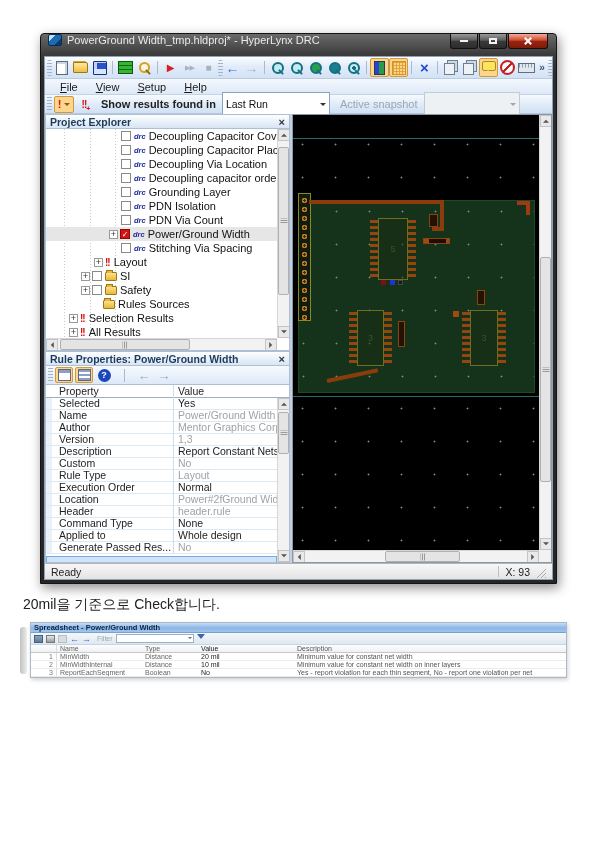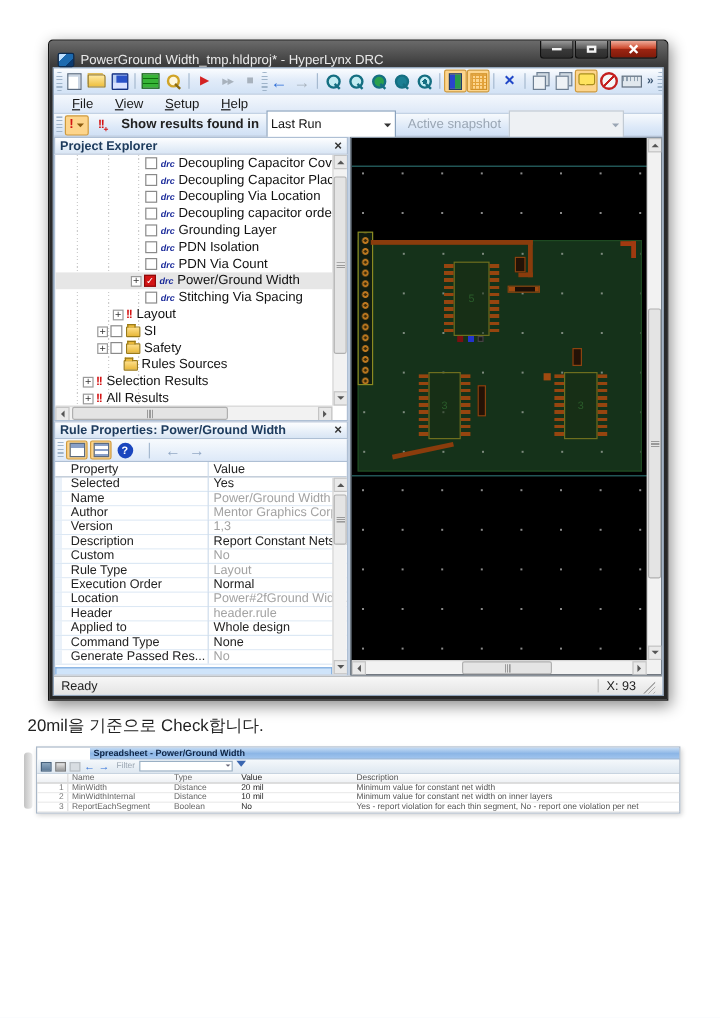--- a/index.html
+++ b/index.html
@@ -4,21 +4,21 @@
 <style>
   * { margin:0; padding:0; box-sizing:border-box; }
   html,body { width:600px; height:848px; background:#fff; font-family:"Liberation Sans","DejaVu Sans",sans-serif; }
   .page { position:relative; width:600px; height:848px; overflow:hidden; background:#fff; }
 
   
   .app-window { position:absolute; left:40px; top:33px; width:517px; height:551px;
     background:linear-gradient(#6a6a6a,#3c3c3c 20px,#2b2b2b 40px,#262626);
     border:1px solid #141414; border-radius:4px 4px 0 0; box-shadow:2px 4px 12px rgba(0,0,0,.45);
     padding:0 3px 3px; }
-  .titlebar { height:22px; display:flex; align-items:flex-end; padding:0 4px; color:#e9e9e9; font-size:11px; }
+  .titlebar { height:22px; display:flex; align-items:flex-start; padding:0 4px; color:#e9e9e9; font-size:11px; }
   .appicon { width:14px; height:12px; margin-right:5px; border-radius:2px;
     background:linear-gradient(135deg,#bfe0ff 0 30%,#1c6ab0 30% 70%,#0a3a70 70%); border:1px solid #0a2a50; }
   .winbtns { position:absolute; top:0; right:8px; display:flex; }
   .wb { height:15px; border:1px solid #101010; border-top:none; border-radius:0 0 3px 3px;
     display:flex; align-items:center; justify-content:center; margin-left:1px; position:relative; }
   .wb.min,.wb.max { width:28px; background:linear-gradient(#9a9a9a,#5c5c5c 45%,#3a3a3a 50%,#2c2c2c); }
   .wb.close { width:40px; background:linear-gradient(#efae9d,#cf4a2e 45%,#9c2512 50%,#7e1a0a); }
   .g-min { width:8px; height:2px; background:#f2f2f2; display:block; }
   .g-max { width:8px; height:6px; border:2px solid #f2f2f2; display:block; }
   .g-x1,.g-x2 { position:absolute; width:9px; height:2px; background:#fff; left:50%; top:50%; }
@@ -239,21 +239,21 @@
   .sb-grip { width:10px; height:10px; align-self:flex-end;
     background:linear-gradient(135deg,transparent 0 50%,#aaa 50% 55%,transparent 55% 70%,#aaa 70% 75%,transparent 75% 90%,#aaa 90% 95%,transparent 95%); }
 
   
   .note { position:absolute; left:23px; top:596px; font-size:14px; color:#222; }
   .edge-strip { position:absolute; left:20px; top:627px; width:7px; height:47px; border-radius:3px;
     background:linear-gradient(to right,#c2c2c2,#ececec); }
   .sheet { position:absolute; left:30px; top:622px; width:537px; background:#fff; border:1px solid #aab8c8;
     box-shadow:1px 2px 4px rgba(0,0,0,.18); }
   .sheet-title { height:10px; background:linear-gradient(#c6dcf4,#8cb6e6 55%,#a0c4ee); border-bottom:1px solid #7aa0cc;
-    font-size:7.5px; font-weight:bold; color:#0c2344; display:flex; align-items:center; padding:0 3px;margin-left:44px; }
+    font-size:7.5px; font-weight:bold; color:#0c2344; display:flex; align-items:center; padding:0 3px; }
   .sheet-tb { height:12px; background:linear-gradient(#f4f8fb,#dfe8f1); border-bottom:1px solid #c8d4e0;
     display:flex; align-items:center; gap:3px; padding:0 3px; font-size:7px; }
   .sic { width:9px; height:8px; flex:0 0 auto; }
   .s-export { background:linear-gradient(#8aa6c0,#5c7a98); border:1px solid #44607c; }
   .s-print { background:linear-gradient(#e8e8e8,#9a9a9a); border:1px solid #787878; }
   .s-copy { background:#d8dde2; border:1px solid #b8bec4; }
   .s-arrow { font-size:9px; font-weight:bold; color:#2f6fd8; line-height:8px; }
   .s-arrow.l::before { content:"\2190"; }
   .s-arrow.r::before { content:"\2192"; }
   .s-filterlabel { color:#9aa6b2; margin-left:3px; }
@@ -565,27 +565,27 @@
                   <span class="prop">Location</span>
                   <span class="val">Power#2fGround Widt...</span>
                 </div>
 
                 <div class="prow muted">
                   <span class="prop">Header</span>
                   <span class="val">header.rule</span>
                 </div>
 
                 <div class="prow">
+                  <span class="prop">Command Type</span>
+                  <span class="val">None</span>
+                </div>
+
+                <div class="prow">
                   <span class="prop">Applied to</span>
                   <span class="val">Whole design</span>
-                </div>
-
-                <div class="prow">
-                  <span class="prop">Command Type</span>
-                  <span class="val">None</span>
                 </div>
 
                 <div class="prow muted">
                   <span class="prop">Generate Passed Res...</span>
                   <span class="val">No</span>
                 </div>
               </div>
             <div class="psel"></div>
             <div class="vscroll props-vs">
               <i class="sb-btn up"></i>

